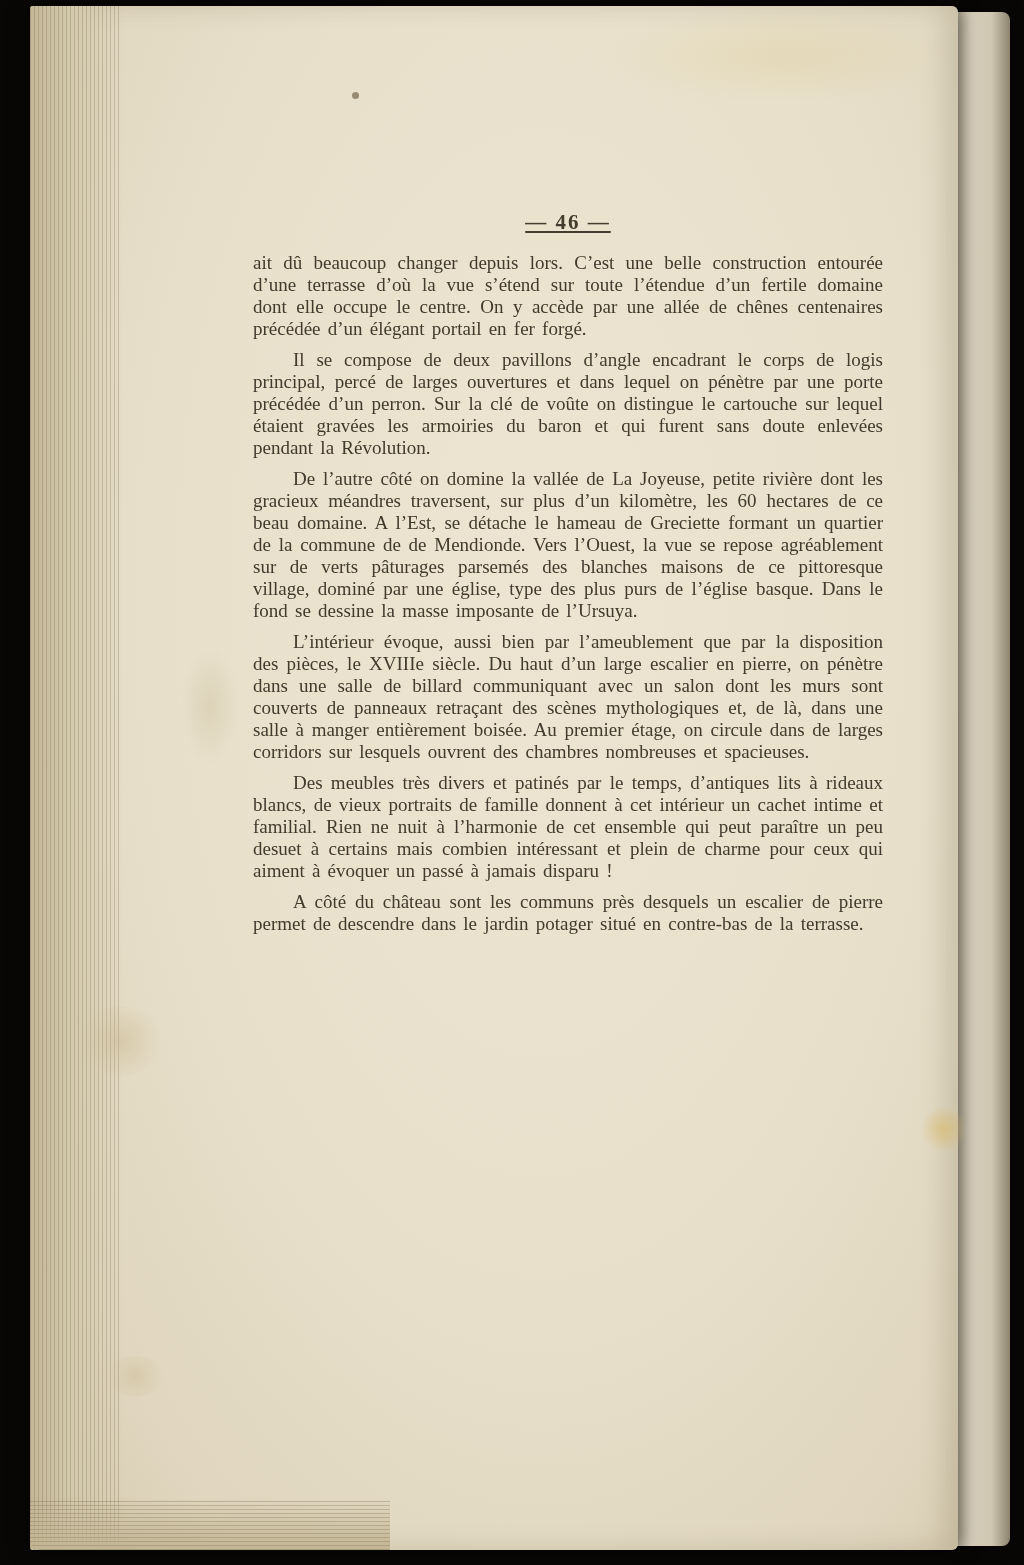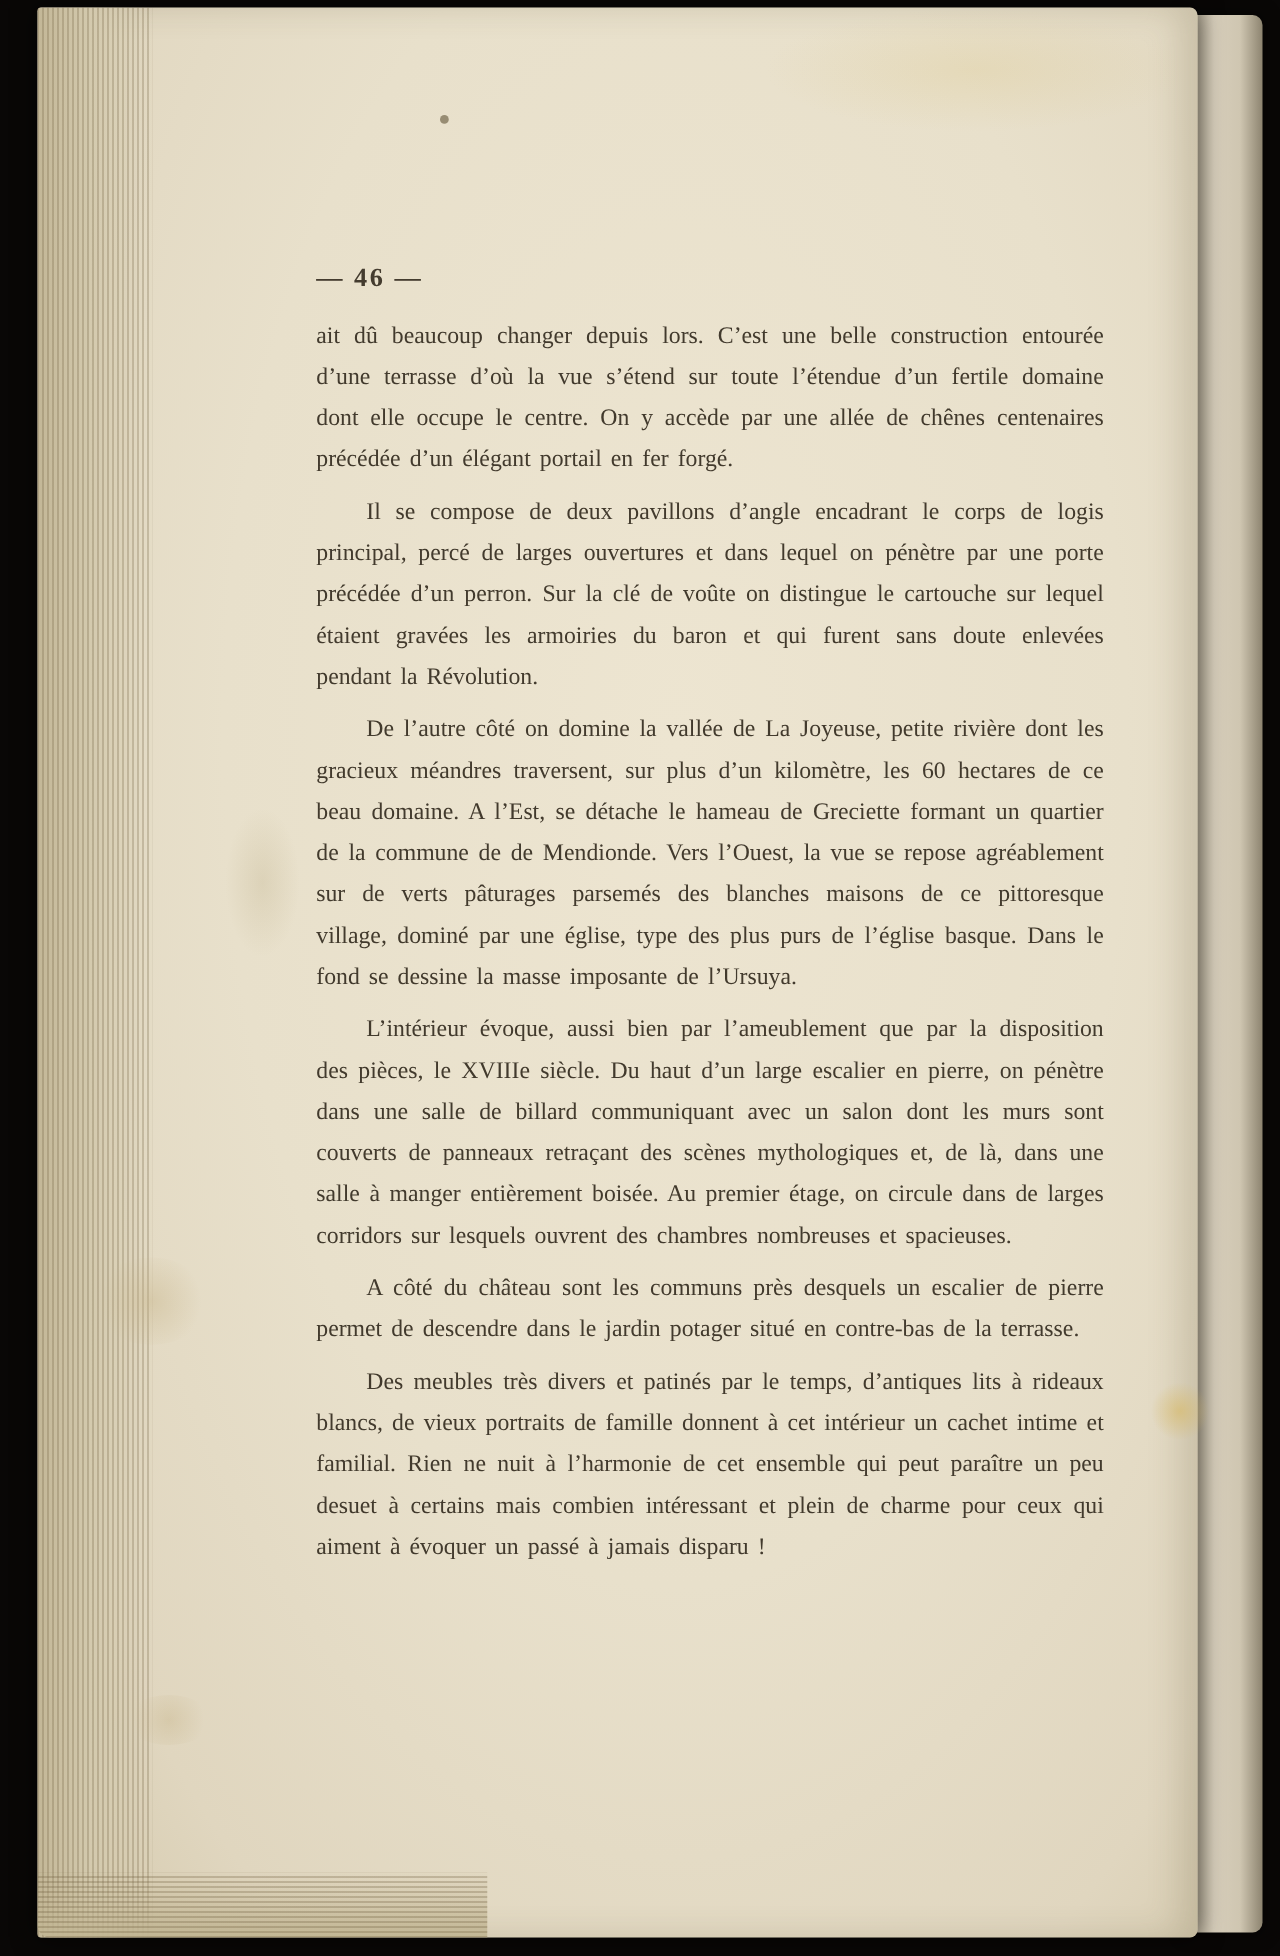--- a/index.html
+++ b/index.html
@@ -57,26 +57,26 @@
   .stain.blot-left2 { left:70px; top:1350px; width:70px; height:40px;
     background:radial-gradient(circle,#c4b184 0%, rgba(196,177,132,0) 70%); opacity:.35; }
   .stain.yellow-top { left:580px; top:0; width:340px; height:100px;
     background:radial-gradient(ellipse,#d9c17a 0%, rgba(217,193,122,0) 70%); opacity:.22; border-radius:0; }
   .stain.smudge-mid { left:150px; top:640px; width:60px; height:120px;
     background:radial-gradient(ellipse,#b7a87f 0%, rgba(183,168,127,0) 70%); opacity:.25; }
 
   
   .page-number {
     position:absolute; left:223px; top:204px; width:630px;
-    text-align:left; font-size:21px; font-weight:bold;
-    color:#443c2f; letter-spacing:2px;
+    text-align:center; font-size:21px; font-weight:bold;
+    color:#443c2f; letter-spacing:2px;text-decoration:underline;
   }
   .text-block {
     position:absolute; left:223px; top:246px; width:630px;
-    font-size:19px; line-height:33px;
+    font-size:19px; line-height:22px;
     color:#423a2d; text-align:justify;
     text-rendering:optimizeLegibility;
   }
   .para { text-indent:40px; margin-bottom:9px; word-spacing:.13em; }
   .para.first { text-indent:0; }
 </style>
 </head>
 <body>
 
 <div class="scene">
@@ -95,18 +95,18 @@
     <div class="stain yellow-top"></div>
     <div class="stain smudge-mid"></div>
 
     <div class="page-number">— 46 —</div>
 
     <div class="text-block">
       <p class="para first">ait dû beaucoup changer depuis lors. C’est une belle construction entourée d’une terrasse d’où la vue s’étend sur toute l’étendue d’un fertile domaine dont elle occupe le centre. On y accède par une allée de chênes centenaires précédée d’un élégant portail en fer forgé.</p>
       <p class="para">Il se compose de deux pavillons d’angle encadrant le corps de logis principal, percé de larges ouvertures et dans lequel on pénètre par une porte précédée d’un perron. Sur la clé de voûte on distingue le cartouche sur lequel étaient gravées les armoiries du baron et qui furent sans doute enlevées pendant la Révolution.</p>
       <p class="para">De l’autre côté on domine la vallée de La Joyeuse, petite rivière dont les gracieux méandres traversent, sur plus d’un kilomètre, les 60 hectares de ce beau domaine. A l’Est, se détache le hameau de Greciette formant un quartier de la commune de de Mendionde. Vers l’Ouest, la vue se repose agréablement sur de verts pâturages parsemés des blanches maisons de ce pittoresque village, dominé par une église, type des plus purs de l’église basque. Dans le fond se dessine la masse imposante de l’Ursuya.</p>
       <p class="para">L’intérieur évoque, aussi bien par l’ameublement que par la disposition des pièces, le XVIIIe siècle. Du haut d’un large escalier en pierre, on pénètre dans une salle de billard communiquant avec un salon dont les murs sont couverts de panneaux retraçant des scènes mythologiques et, de là, dans une salle à manger entièrement boisée. Au premier étage, on circule dans de larges corridors sur lesquels ouvrent des chambres nombreuses et spacieuses.</p>
+      <p class="para">Des meubles très divers et patinés par le temps, d’antiques lits à rideaux blancs, de vieux portraits de famille donnent à cet intérieur un cachet intime et familial. Rien ne nuit à l’harmonie de cet ensemble qui peut paraître un peu desuet à certains mais combien intéressant et plein de charme pour ceux qui aiment à évoquer un passé à jamais disparu !</p>
       <p class="para">A côté du château sont les communs près desquels un escalier de pierre permet de descendre dans le jardin potager situé en contre-bas de la terrasse.</p>
-      <p class="para">Des meubles très divers et patinés par le temps, d’antiques lits à rideaux blancs, de vieux portraits de famille donnent à cet intérieur un cachet intime et familial. Rien ne nuit à l’harmonie de cet ensemble qui peut paraître un peu desuet à certains mais combien intéressant et plein de charme pour ceux qui aiment à évoquer un passé à jamais disparu !</p>
     </div>
 
   </div>
 </div>
 
 </body></html>

